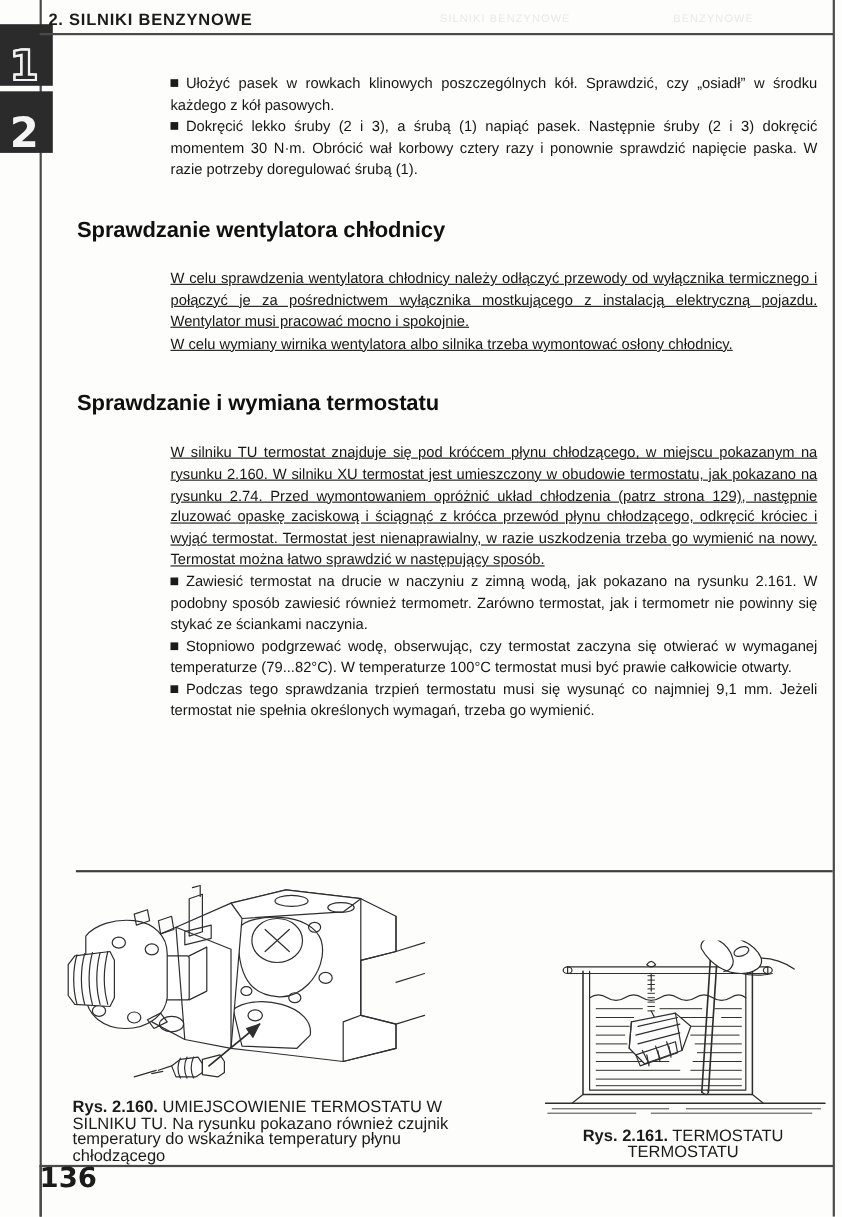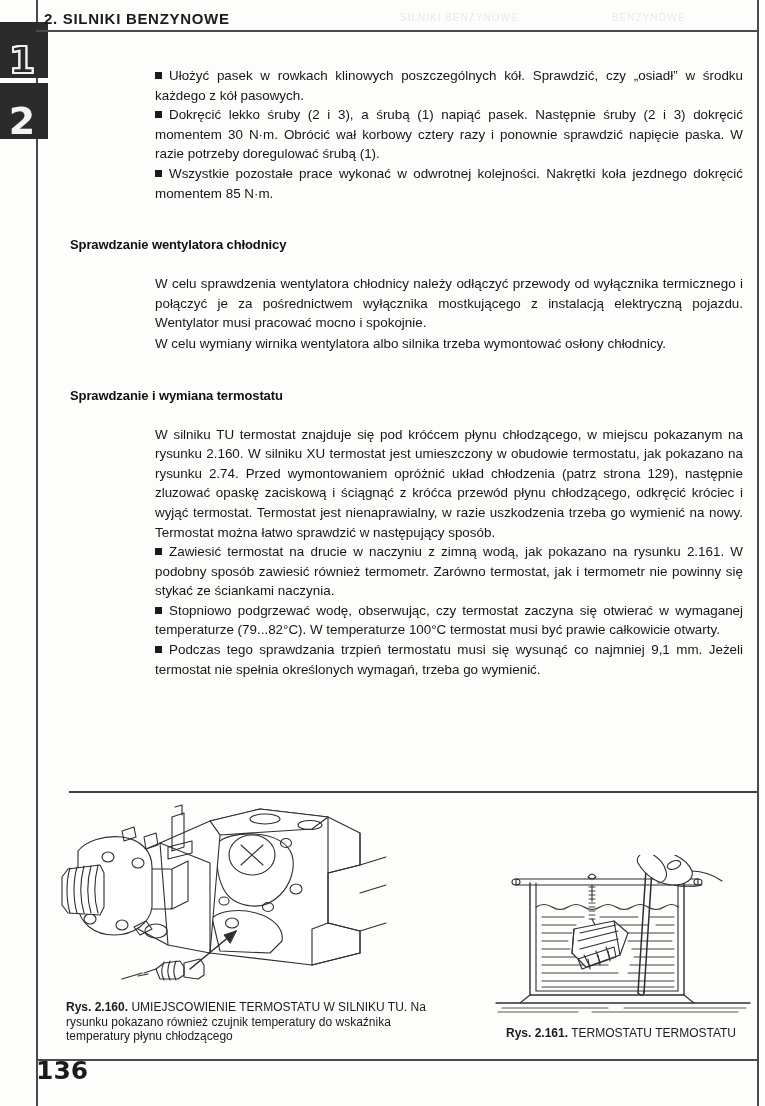--- a/index.html
+++ b/index.html
@@ -94,40 +94,41 @@
     padding: 0 14px 0 119px;
   }
 
   p.body {
     margin: 0 0 0 0;
     font-size: 13.4px;
     line-height: 19.6px;
     text-align: justify;
     text-justify: inter-word;
     color: #171717;
+    text-decoration: underline;
   }
   p.body + p.body { margin-top: 1px; }
 
   .bullet-item {
     position: relative;
     font-size: 13.4px;
     line-height: 19.6px;
     text-align: justify;
     color: #171717;
   }
   .bullet-item .sq {
     display: inline-block;
     width: 7px; height: 7px;
     background: #1b1b1b;
     margin-right: 7px;
     vertical-align: 1px;
   }
 
   h2.section-title {
-    font-size: 13px;
+    font-size: 20px;
     font-weight: bold;
     letter-spacing: -0.1px;
     color: #101010;
     margin: 0;
     padding-left: 34px;
   }
 
   .gap-lg { height: 34px; }
   .gap-md { height: 22px; }
 
@@ -163,21 +164,21 @@
     width: 330px; height: 185px;
   }
   .fig-right {
     position: absolute;
     left: 450px; top: 60px;
     width: 270px; height: 160px;
   }
 
   .caption {
     position: absolute;
-    font-size: 12px;
+    font-size: 15px;
     line-height: 14.6px;
     color: #1b1b1b;
   }
   .caption b { font-weight: bold; }
   .caption-left {
     left: 28px; top: 205px;
     width: 380px;
   }
   .caption-right {
     left: 443px; top: 231px;
@@ -233,23 +234,20 @@
   <div class="content">
 
     <div class="gap-md"></div>
 
     <div class="para-block">
       <div class="bullet-item" style="margin-top:12px;">
         <span class="sq"></span><span>Ułożyć pasek w rowkach klinowych poszczególnych kół. Sprawdzić, czy „osiadł” w środku każdego z kół pasowych.</span>
       </div>
       <div class="bullet-item">
         <span class="sq"></span><span>Dokręcić lekko śruby (2 i 3), a śrubą (1) napiąć pasek. Następnie śruby (2 i 3) dokręcić momentem 30 N·m. Obrócić wał korbowy cztery razy i ponownie sprawdzić napięcie paska. W razie potrzeby doregulować śrubą (1).</span>
-      </div>
-      <div class="bullet-item">
-        <span class="sq"></span><span>Wszystkie pozostałe prace wykonać w odwrotnej kolejności. Nakrętki koła jezdnego dokręcić momentem 85 N·m.</span>
       </div>
     </div>
 
     <div class="gap-lg"></div>
 
     <h2 class="section-title">Sprawdzanie wentylatora chłodnicy</h2>
 
     <div class="gap-md"></div>
 
     <div class="para-block">

